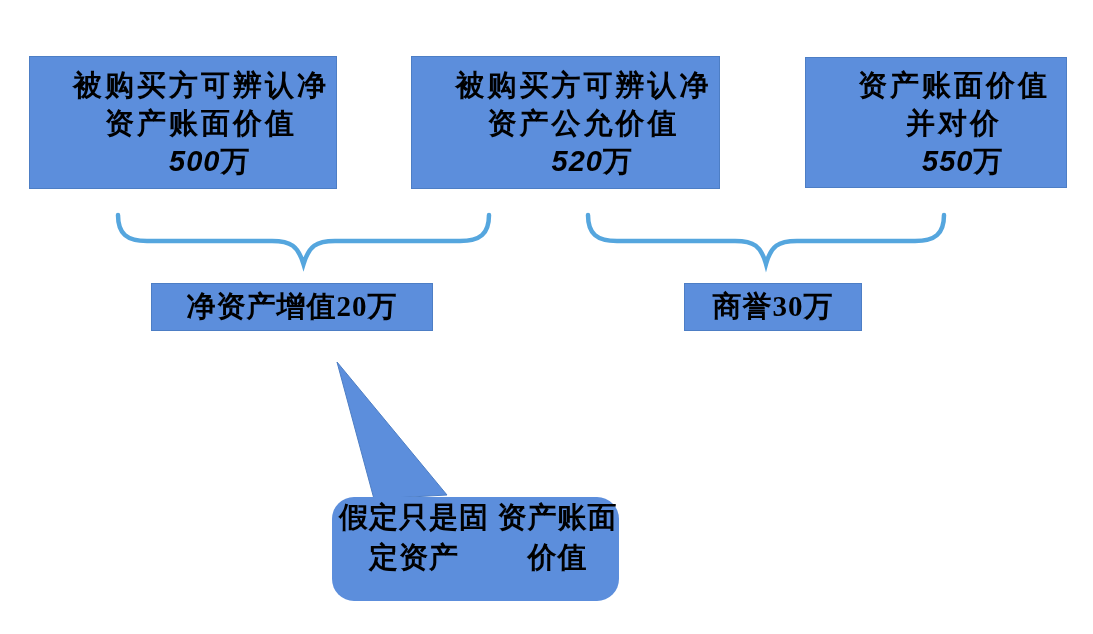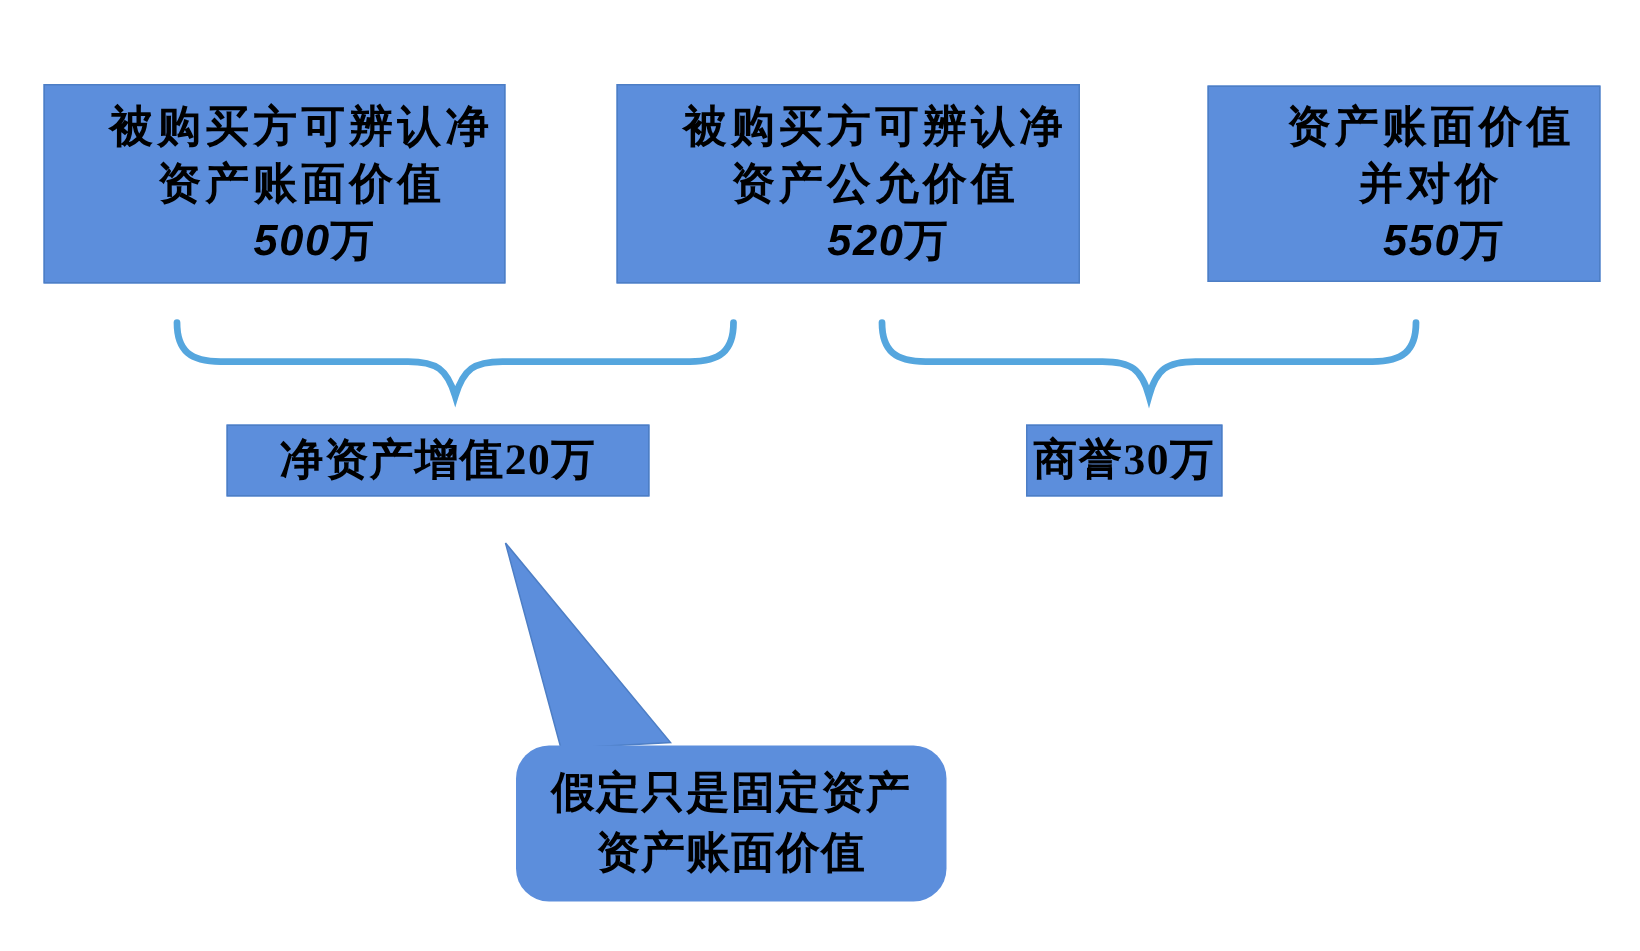--- a/index.html
+++ b/index.html
@@ -49,31 +49,31 @@
     box-sizing: border-box;
     display: flex;
     align-items: center;
     justify-content: center;
     font-weight: bold;
     font-size: 29px;
     letter-spacing: 1px;
     white-space: nowrap;
   }
   .label1 { left: 151px; top: 283px; width: 282px; height: 48px; }
-  .label2 { left: 684px; top: 283px; width: 131px; height: 48px; font-family: Liberation Serif, serif; }
+  .label2 { left: 684px; top: 283px; width: 178px; height: 48px; font-family: Liberation Serif, serif; }
   .callout-body {
     position: absolute;
-    left: 344px;
+    left: 332px;
     top: 497px;
     width: 287px;
     height: 104px;
     background: #5C8EDC;
     border-radius: 22px;
     display: flex;
-    flex-direction: column;
+    flex-direction: row;
     justify-content: center;
     text-align: center;
     font-weight: bold;
     font-size: 29px;
     line-height: 40px;
     letter-spacing: 1px;
   }
   .overlay-svg {
     position: absolute;
     left: 0;

